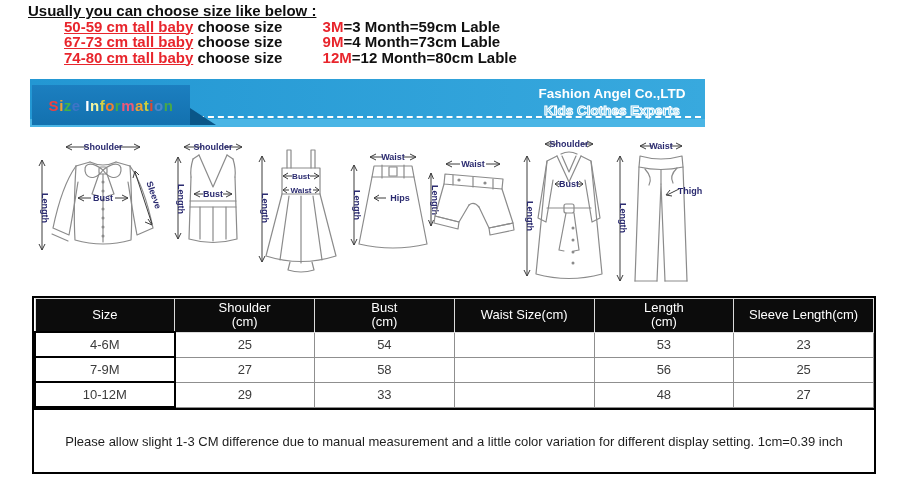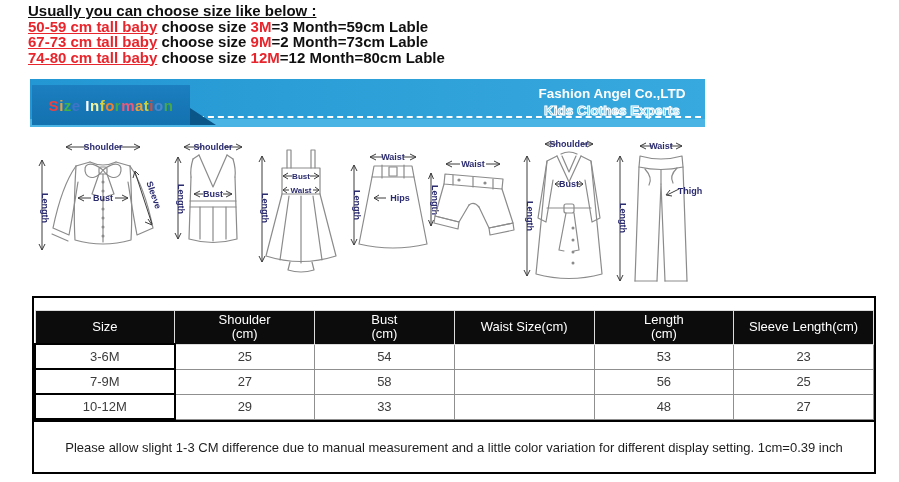--- a/index.html
+++ b/index.html
@@ -2,21 +2,21 @@
 <html style="--red: #e8252c; --banner_blue: #2397d3; --banner_blue_light: #38a9de; --tab_blue: #1371af; --fold_blue: #0a5688; --strip_blue: #4ab5e5; --label_navy: #2b2b70; --sketch_gray: #8b8b8b; --header_black: #0c0c0c;"><head>
 <meta charset="utf-8">
 <style>
   html,body{margin:0;padding:0;}
   body{width:899px;height:482px;background:#fff;font-family:"Liberation Sans",sans-serif;position:relative;overflow:hidden;}
   .stage{position:absolute;left:0;top:0;width:899px;height:482px;}
 
   
   .intro{position:absolute;left:28px;top:3px;font-weight:bold;font-size:15px;line-height:15.5px;color:#101010;white-space:nowrap;}
   .intro .head{text-decoration:underline;}
-  .red{color:var(--red,#e8252c);}
+  .red{color:var(--red,#e8252c);margin-left:36px;}
   .u{text-decoration:underline;}
 
   
   .banner{position:absolute;left:30px;top:79px;width:675px;height:48px;background:linear-gradient(90deg,var(--banner_blue,#2397d3),var(--banner_blue_light,#38a9de));}
   .banner .strip{position:absolute;left:0;bottom:0;width:100%;height:8px;background:var(--strip_blue,#4ab5e5);}
   .banner .dash{position:absolute;left:168px;right:4px;bottom:9px;border-top:2px dashed #fff;}
   .banner .tab{position:absolute;left:2px;top:6px;width:158px;height:40px;background:linear-gradient(180deg,#1c7fc0,var(--tab_blue,#1371af));display:flex;align-items:center;justify-content:center;font-weight:bold;font-size:15px;letter-spacing:.5px;}
   .banner .fold{position:absolute;left:160px;top:29px;}
   .banner .company{position:absolute;right:8px;top:7px;width:170px;text-align:center;color:#fff;font-weight:bold;font-size:13.5px;}
   .banner .tagline{position:absolute;right:8px;top:24px;width:170px;text-align:center;font-weight:bold;font-size:13.5px;color:#5fc0ea;-webkit-text-stroke:1px #fff;text-shadow:0 0 1px #fff;}
@@ -24,37 +24,37 @@
   
   .sketches{position:absolute;left:0;top:136px;width:899px;height:158px;}
   .sk{position:absolute;}
   .g{stroke:var(--sketch_gray,#8b8b8b);fill:none;stroke-width:1.2;stroke-linejoin:round;stroke-linecap:round;}
   .a{stroke:#3c3c3c;fill:none;stroke-width:1;}
   .lbl{fill:var(--label_navy,#2b2b70);font:bold 9px "Liberation Sans",sans-serif;text-anchor:middle;}
   .lbl8{fill:var(--label_navy,#2b2b70);font:bold 8px "Liberation Sans",sans-serif;text-anchor:middle;}
   .btn{fill:var(--sketch_gray,#8b8b8b);stroke:none;}
 
   
-  .size-table-wrap{position:absolute;left:32px;top:296px;width:844px;height:178px;border:2px solid #000;background:#fff;box-sizing:border-box;display:flex;flex-direction:column;padding-top:12px;}
+  .size-table-wrap{position:absolute;left:32px;top:296px;width:844px;height:178px;border:2px solid #000;background:#fff;box-sizing:border-box;display:flex;flex-direction:column;padding-top:0;}
   table.sizes{width:100%;border-collapse:collapse;table-layout:fixed;font-size:13px;}
   table.sizes th{background:var(--header_black,#0c0c0c);color:#fff;font-weight:normal;height:32px;border:1px solid #dcdcdc;padding:0;text-align:center;vertical-align:middle;line-height:14px;}
   table.sizes th span{display:block;}
   table.sizes td{border:1px solid #8f8f8f;height:23px;text-align:center;color:#3c3c3c;padding:0;}
   table.sizes td:first-child{border:2.5px solid #000;}
   .note{flex:1;border-top:2px solid #000;display:flex;align-items:center;justify-content:center;font-size:13px;color:#1e1e1e;}
 </style>
 </head>
 <body>
 
 <div class="stage">
 
   <div class="intro">
     <div class="head">Usually you can choose size like below :</div>
     <div class="line"><span class="red u">50-59 cm tall baby</span><span> choose size </span><span class="red">3M</span><span>=3 Month=59cm Lable</span></div>
-    <div class="line"><span class="red u">67-73 cm tall baby</span><span> choose size </span><span class="red">9M</span><span>=2 Month=73cm Lable</span></div>
+    <div class="line"><span class="red u">67-73 cm tall baby</span><span> choose size </span><span class="red">9M</span><span>=4 Month=73cm Lable</span></div>
     <div class="line"><span class="red u">74-80 cm tall baby</span><span> choose size </span><span class="red">12M</span><span>=12 Month=80cm Lable</span></div>
   </div>
 
   <div class="banner">
     <div class="strip"></div>
     <div class="dash"></div>
     <div class="tab">
         <span><span style="color: rgb(239, 64, 64);">S</span><span style="color: rgb(240, 160, 48);">i</span><span style="color: rgb(70, 177, 70);">z</span><span style="color: rgb(63, 116, 200);">e</span><span> </span><span style="color: rgb(255, 255, 255);">I</span><span style="color: rgb(244, 244, 160);">n</span><span style="color: rgb(216, 208, 64);">f</span><span style="color: rgb(239, 128, 48);">o</span><span style="color: rgb(70, 168, 70);">r</span><span style="color: rgb(239, 88, 120);">m</span><span style="color: rgb(239, 160, 48);">a</span><span style="color: rgb(200, 208, 64);">t</span><span style="color: rgb(224, 72, 48);">i</span><span style="color: rgb(79, 136, 200);">o</span><span style="color: rgb(72, 168, 72);">n</span></span>
       </div>
     <svg class="fold" width="26" height="17">
@@ -229,21 +229,21 @@
               <span>(cm)</span>
             </th>
           <th>
               <span>Sleeve Length(cm)</span>
               <span></span>
             </th>
         </tr>
       </thead>
       <tbody>
         <tr>
-          <td>3-6M</td>
+          <td>4-6M</td>
           <td>25</td>
           <td>54</td>
           <td></td>
           <td>53</td>
           <td>23</td>
         </tr>
         <tr>
           <td>7-9M</td>
           <td>27</td>
           <td>58</td>

